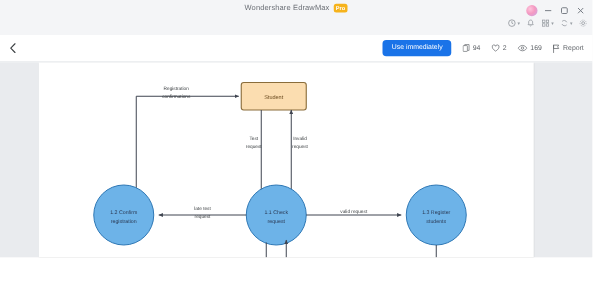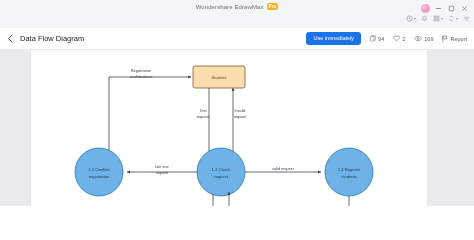--- a/index.html
+++ b/index.html
@@ -219,21 +219,20 @@
       </span>
     </div>
   </div>
 
   <div class="header">
     <span class="back-chevron">
       <svg width="7" height="9" viewBox="0 0 7 9">
           <polyline points="5,1 1.6,4.5 5,8" fill="none" stroke="#3c4043" stroke-width="0.9" stroke-linecap="round" stroke-linejoin="round"></polyline>
         </svg>
     </span>
-    <span class="page-title">Data Flow Diagram</span>
 
     <div class="header-right">
       <button class="use-btn">Use immediately</button>
 
       <span class="stat">
         <span>
           <svg width="6" height="7" viewBox="0 0 8 9">
               <rect x="0.6" y="1.8" width="4.6" height="6.2" fill="none" stroke="#5f6368" stroke-width="0.7" rx="0.6"></rect>
               <path d="M2.4 1.8V0.7h4.6v6.2H5.6" fill="none" stroke="#5f6368" stroke-width="0.7"></path>
             </svg>

